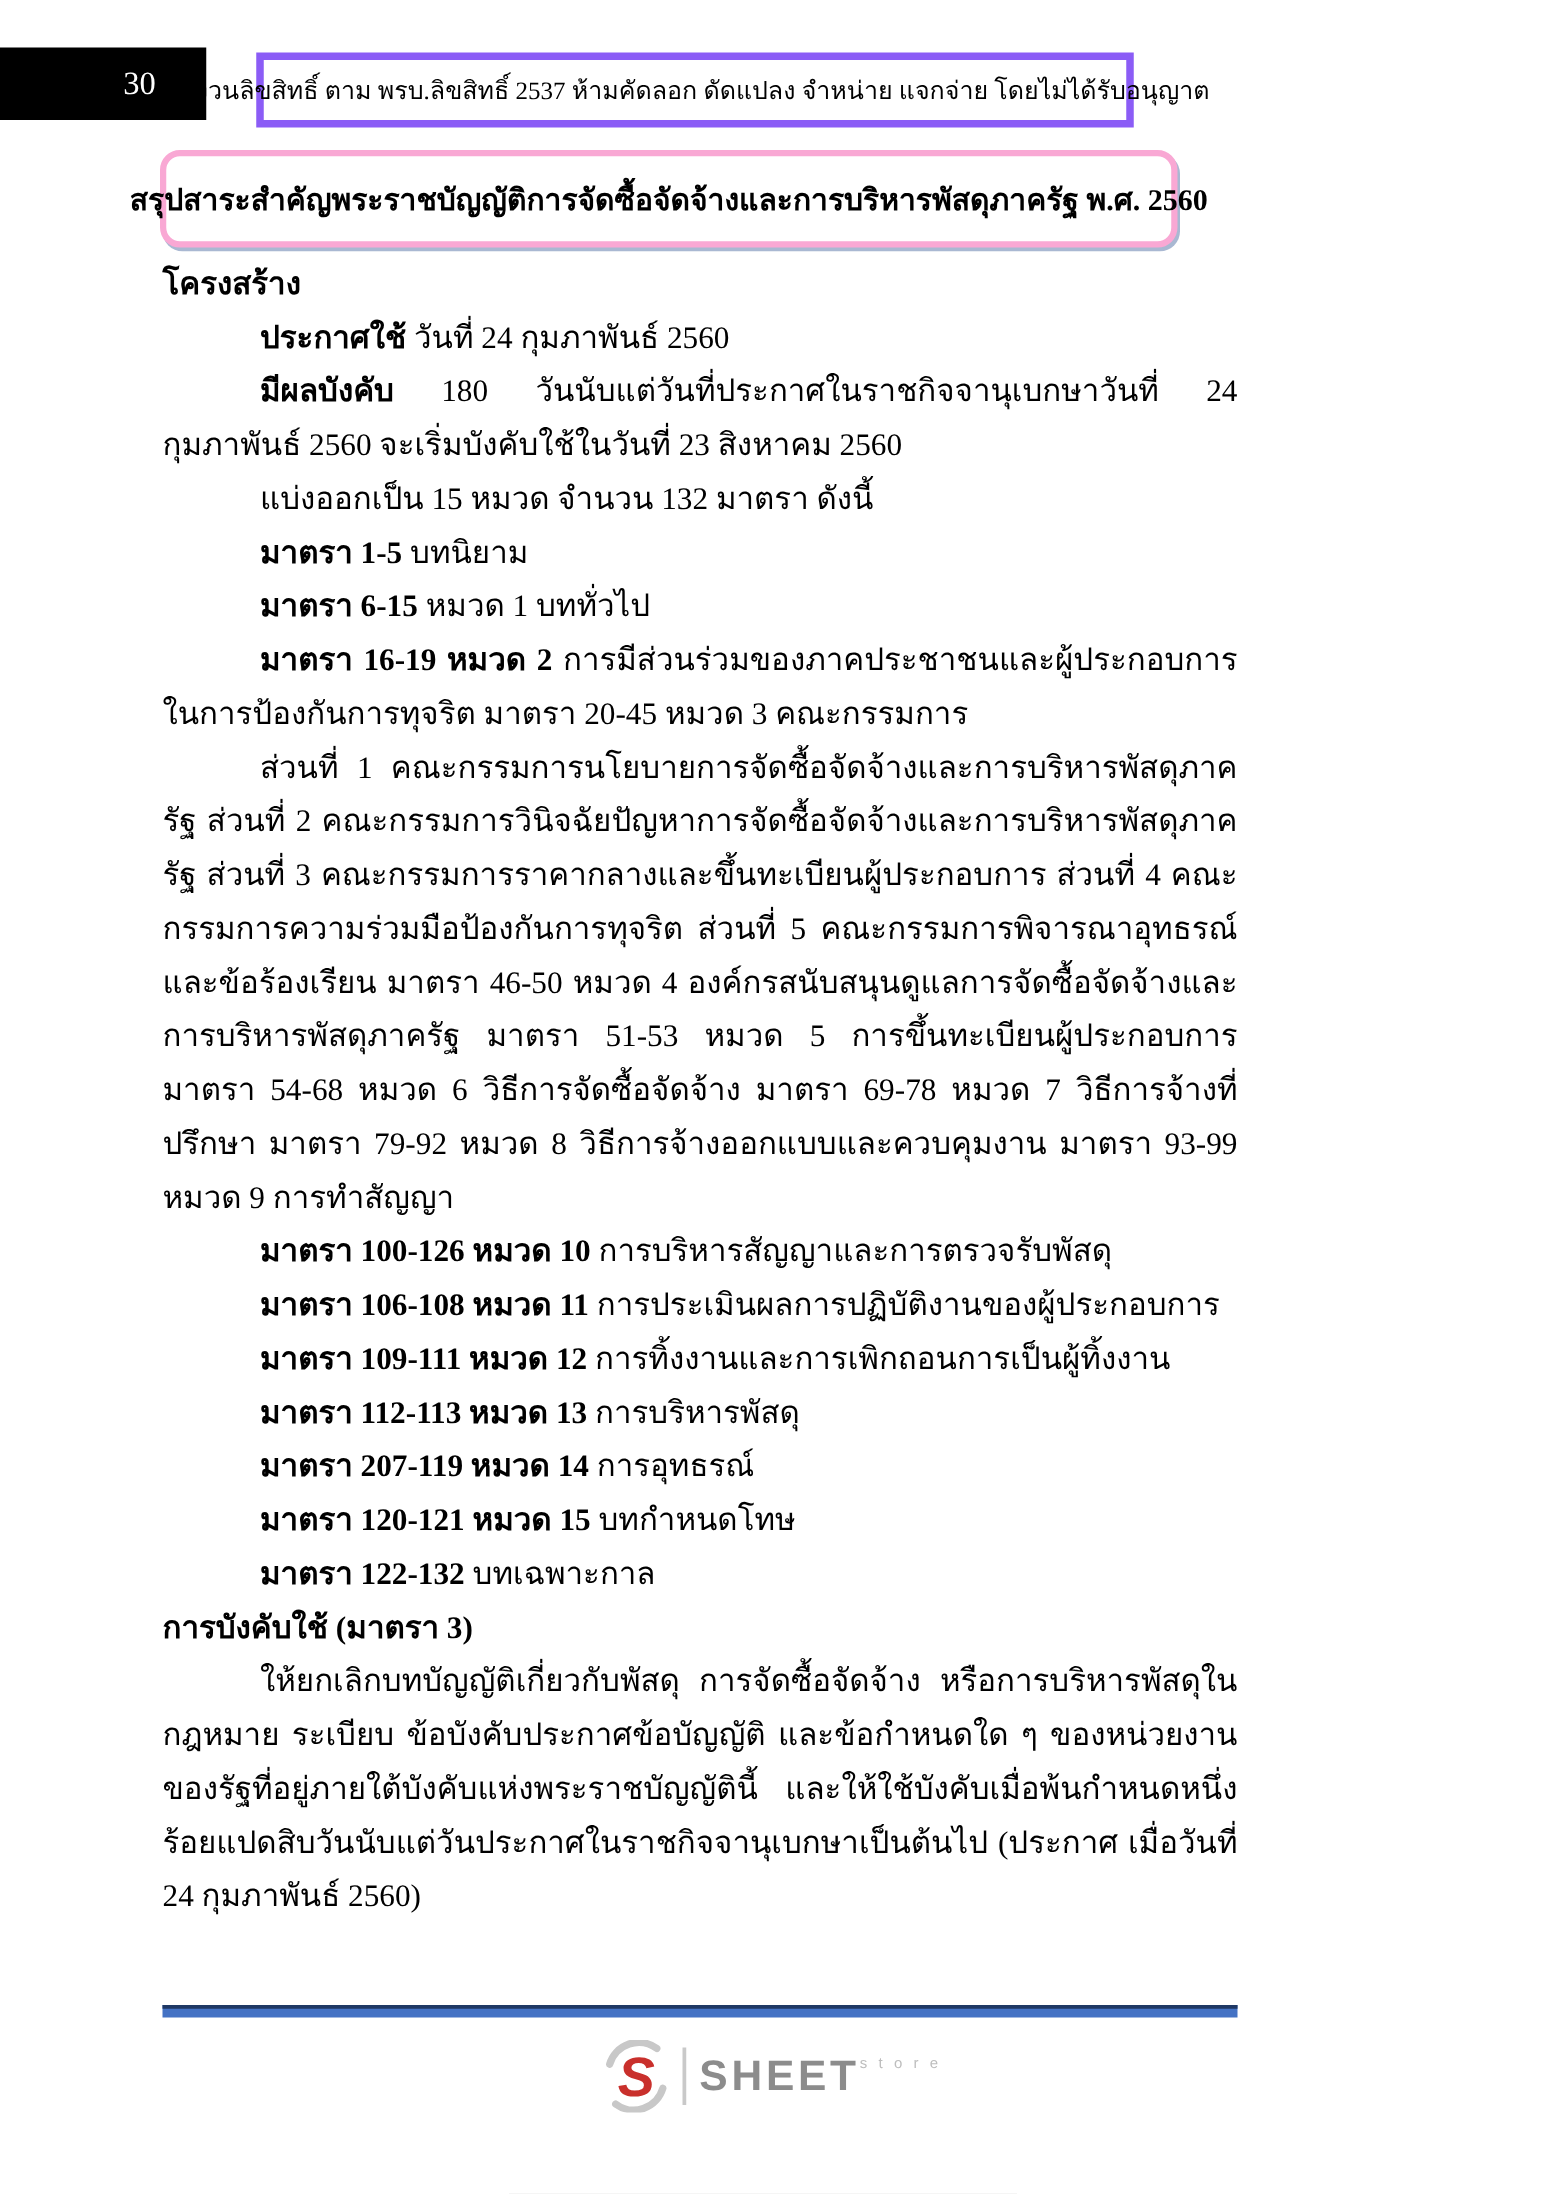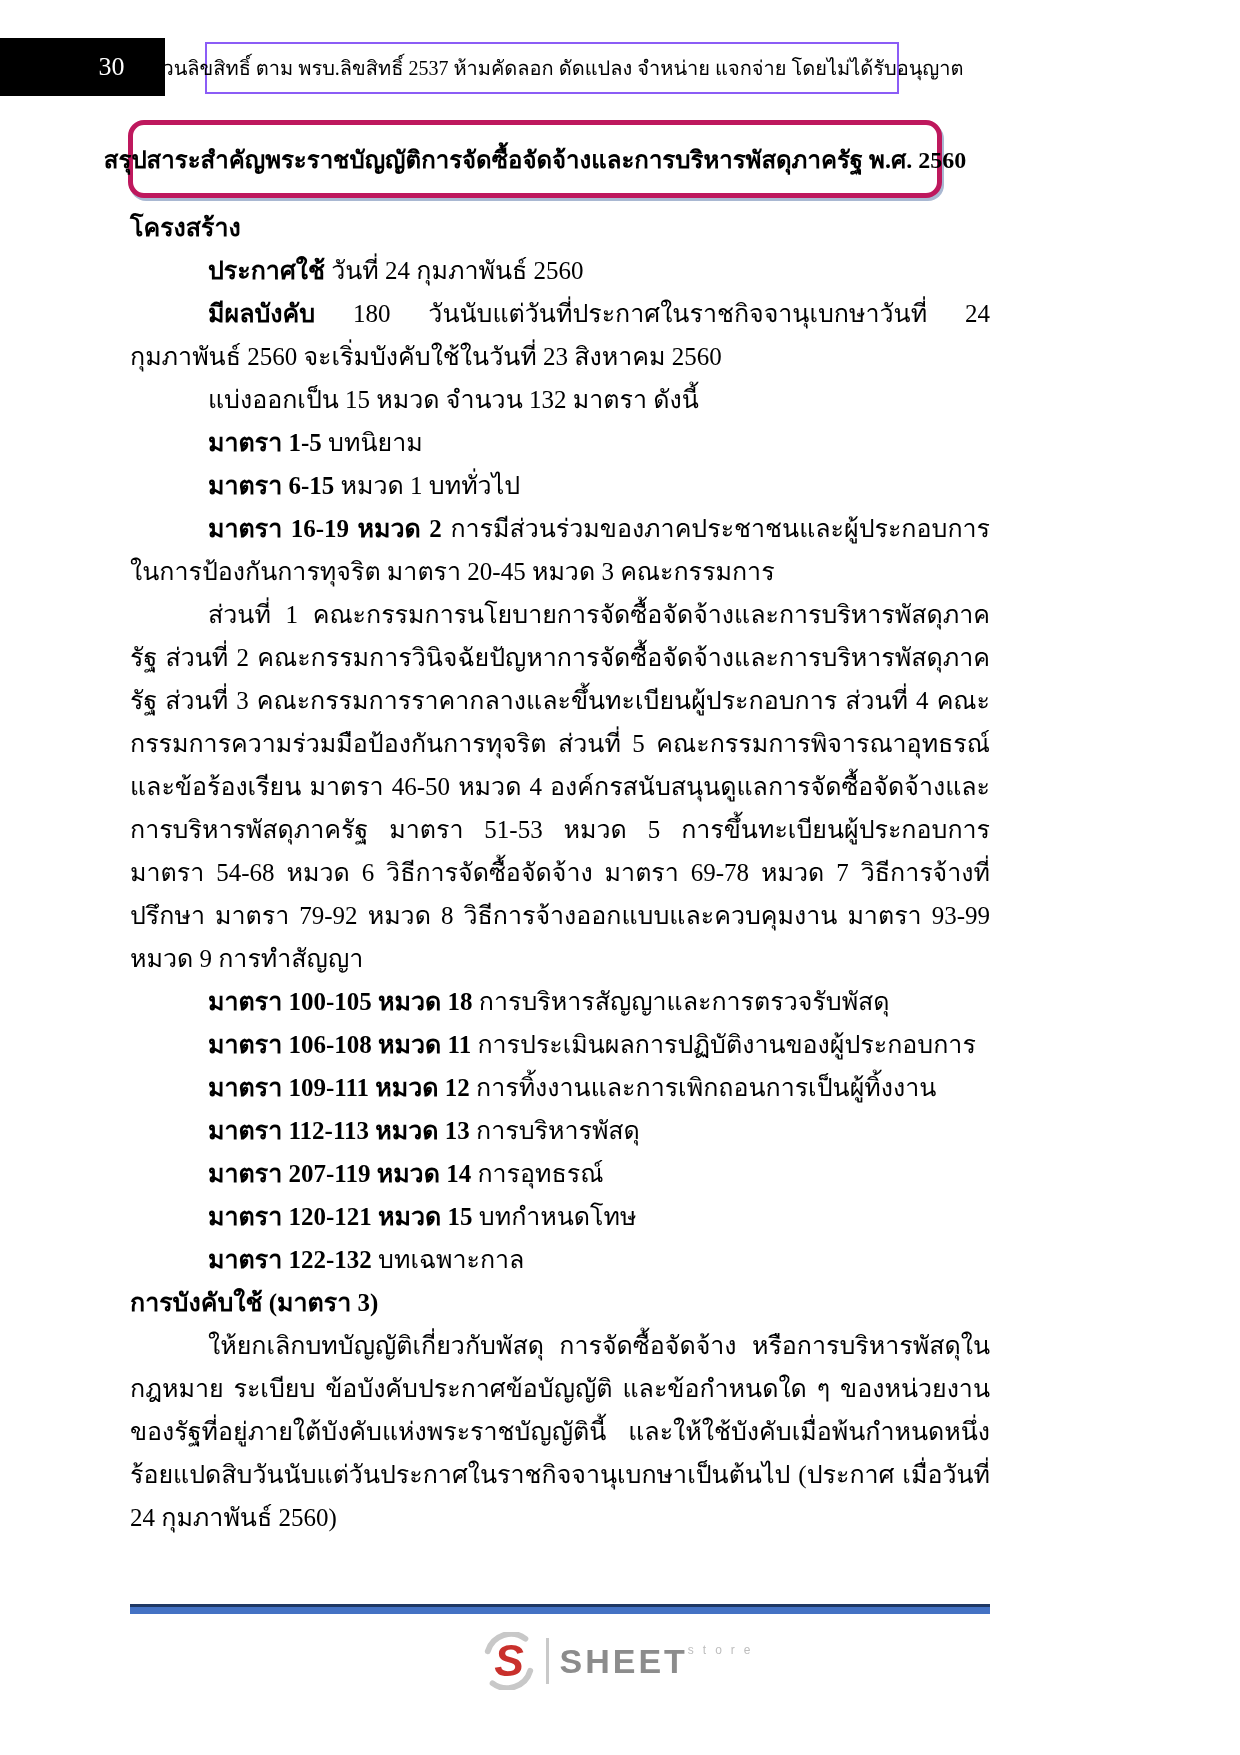--- a/index.html
+++ b/index.html
@@ -18,31 +18,31 @@
     width:165px; height:58px;
     background:#000;
     color:#fff;
     display:flex; align-items:center; justify-content:center;
     padding-left:58px; box-sizing:border-box;
     font-size:26px;
   }
   .copyright-box {
     position:absolute; left:205px; top:42px;
     width:690px; height:48px;
-    border:2px solid #8b5cf6;
+    border:6px solid #8b5cf6;
     background:#fff;
     display:flex; align-items:center; justify-content:center;
     font-size:20px;
     white-space:nowrap;
   }
   
   .title-box {
     position:absolute; left:128px; top:120px;
     width:804px; height:68px;
-    border:5px solid #be185d;
+    border:5px solid #f9a8d4;
     border-radius:16px;
     box-shadow:2px 3px 0 rgba(64,98,156,0.45);
     background:#fff;
     display:flex; align-items:center; justify-content:center;
     font-weight:bold; font-size:24px;
     white-space:nowrap;
   }
   
   .content {
     position:absolute; left:130px; top:206px;
@@ -108,21 +108,21 @@
 
     <p class="center-heading">โครงสร้าง</p>
 
     <p class="indent"><b>ประกาศใช้</b><span> วันที่ 24 กุมภาพันธ์ 2560</span></p>
     <p class="indent"><b>มีผลบังคับ</b><span> 180 วันนับแต่วันที่ประกาศในราชกิจจานุเบกษาวันที่ 24 กุมภาพันธ์ 2560 จะเริ่มบังคับใช้ในวันที่ 23 สิงหาคม 2560</span></p>
     <p class="indent"><b></b><span>แบ่งออกเป็น 15 หมวด จำนวน 132 มาตรา ดังนี้</span></p>
     <p class="indent"><b>มาตรา 1-5</b><span> บทนิยาม</span></p>
     <p class="indent"><b>มาตรา 6-15</b><span> หมวด 1 บททั่วไป</span></p>
     <p class="indent"><b>มาตรา 16-19 หมวด 2</b><span> การมีส่วนร่วมของภาคประชาชนและผู้ประกอบการในการป้องกันการทุจริต มาตรา 20-45 หมวด 3 คณะกรรมการ</span></p>
     <p class="indent"><b></b><span>ส่วนที่ 1 คณะกรรมการนโยบายการจัดซื้อจัดจ้างและการบริหารพัสดุภาครัฐ ส่วนที่ 2 คณะกรรมการวินิจฉัยปัญหาการจัดซื้อจัดจ้างและการบริหารพัสดุภาครัฐ ส่วนที่ 3 คณะกรรมการราคากลางและขึ้นทะเบียนผู้ประกอบการ ส่วนที่ 4 คณะกรรมการความร่วมมือป้องกันการทุจริต ส่วนที่ 5 คณะกรรมการพิจารณาอุทธรณ์และข้อร้องเรียน มาตรา 46-50 หมวด 4 องค์กรสนับสนุนดูแลการจัดซื้อจัดจ้างและการบริหารพัสดุภาครัฐ มาตรา 51-53 หมวด 5 การขึ้นทะเบียนผู้ประกอบการ มาตรา 54-68 หมวด 6 วิธีการจัดซื้อจัดจ้าง มาตรา 69-78 หมวด 7 วิธีการจ้างที่ปรึกษา มาตรา 79-92 หมวด 8 วิธีการจ้างออกแบบและควบคุมงาน มาตรา 93-99 หมวด 9 การทำสัญญา</span></p>
-    <p class="indent"><b>มาตรา 100-105 หมวด 18</b><span> การบริหารสัญญาและการตรวจรับพัสดุ</span></p>
+    <p class="indent"><b>มาตรา 100-126 หมวด 10</b><span> การบริหารสัญญาและการตรวจรับพัสดุ</span></p>
     <p class="indent"><b>มาตรา 106-108 หมวด 11</b><span> การประเมินผลการปฏิบัติงานของผู้ประกอบการ</span></p>
     <p class="indent"><b>มาตรา 109-111 หมวด 12</b><span> การทิ้งงานและการเพิกถอนการเป็นผู้ทิ้งงาน</span></p>
     <p class="indent"><b>มาตรา 112-113 หมวด 13</b><span> การบริหารพัสดุ</span></p>
     <p class="indent"><b>มาตรา 207-119 หมวด 14</b><span> การอุทธรณ์</span></p>
     <p class="indent"><b>มาตรา 120-121 หมวด 15</b><span> บทกำหนดโทษ</span></p>
     <p class="indent"><b>มาตรา 122-132</b><span> บทเฉพาะกาล</span></p>
 
     <p class="center-heading enforcement-heading">การบังคับใช้ (มาตรา 3)</p>
     <p class="indent">ให้ยกเลิกบทบัญญัติเกี่ยวกับพัสดุ การจัดซื้อจัดจ้าง หรือการบริหารพัสดุในกฎหมาย ระเบียบ ข้อบังคับประกาศข้อบัญญัติ และข้อกำหนดใด ๆ ของหน่วยงานของรัฐที่อยู่ภายใต้บังคับแห่งพระราชบัญญัตินี้ และให้ใช้บังคับเมื่อพ้นกำหนดหนึ่งร้อยแปดสิบวันนับแต่วันประกาศในราชกิจจานุเบกษาเป็นต้นไป (ประกาศ เมื่อวันที่ 24 กุมภาพันธ์ 2560)</p>
 

